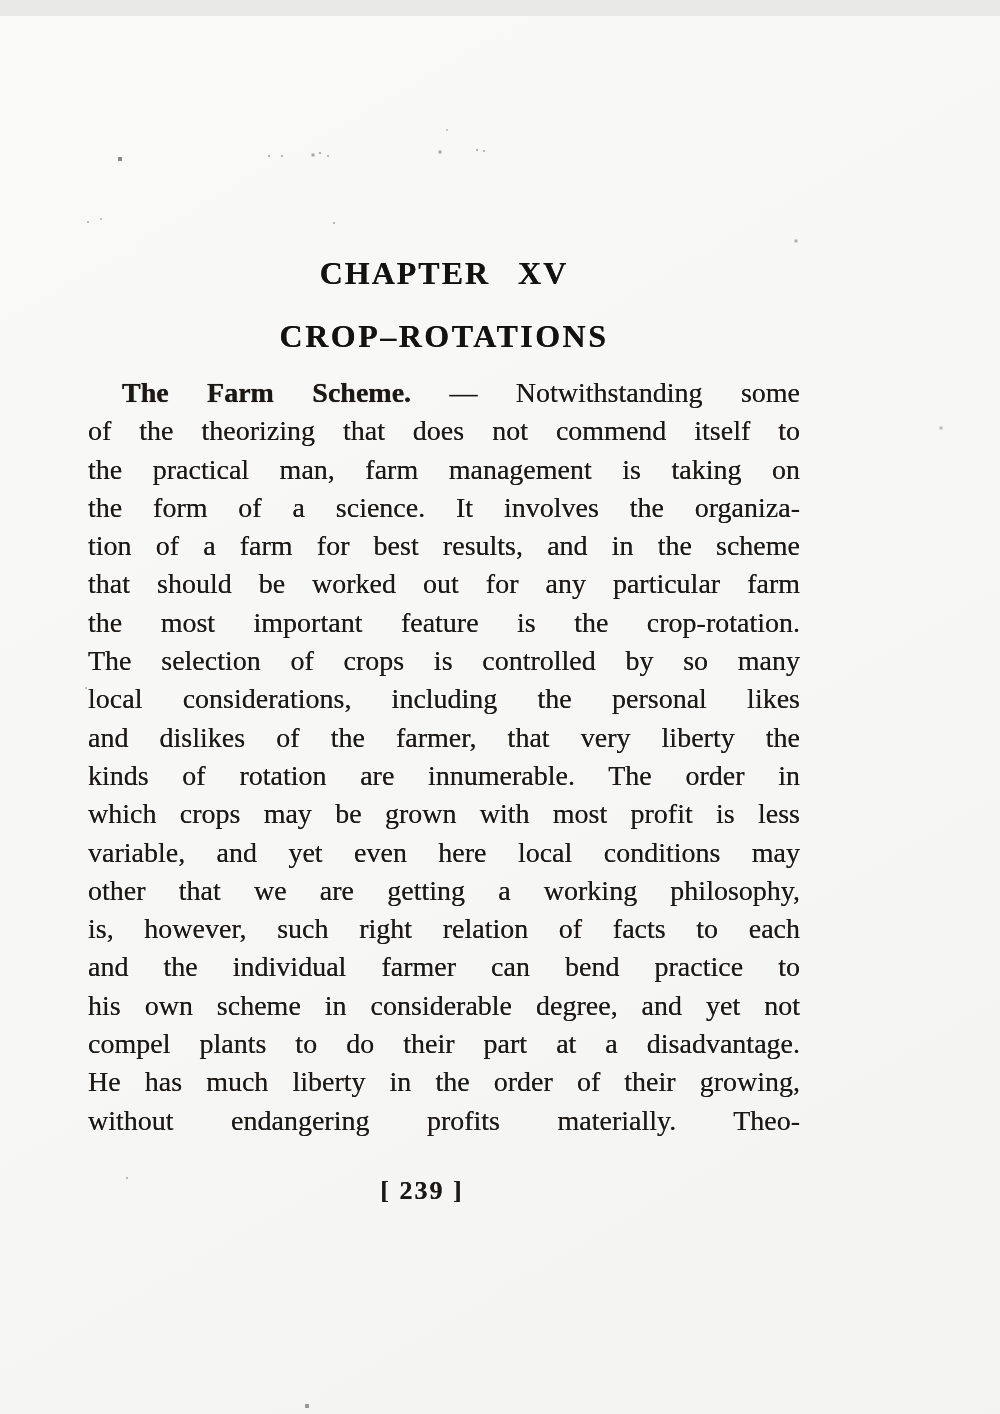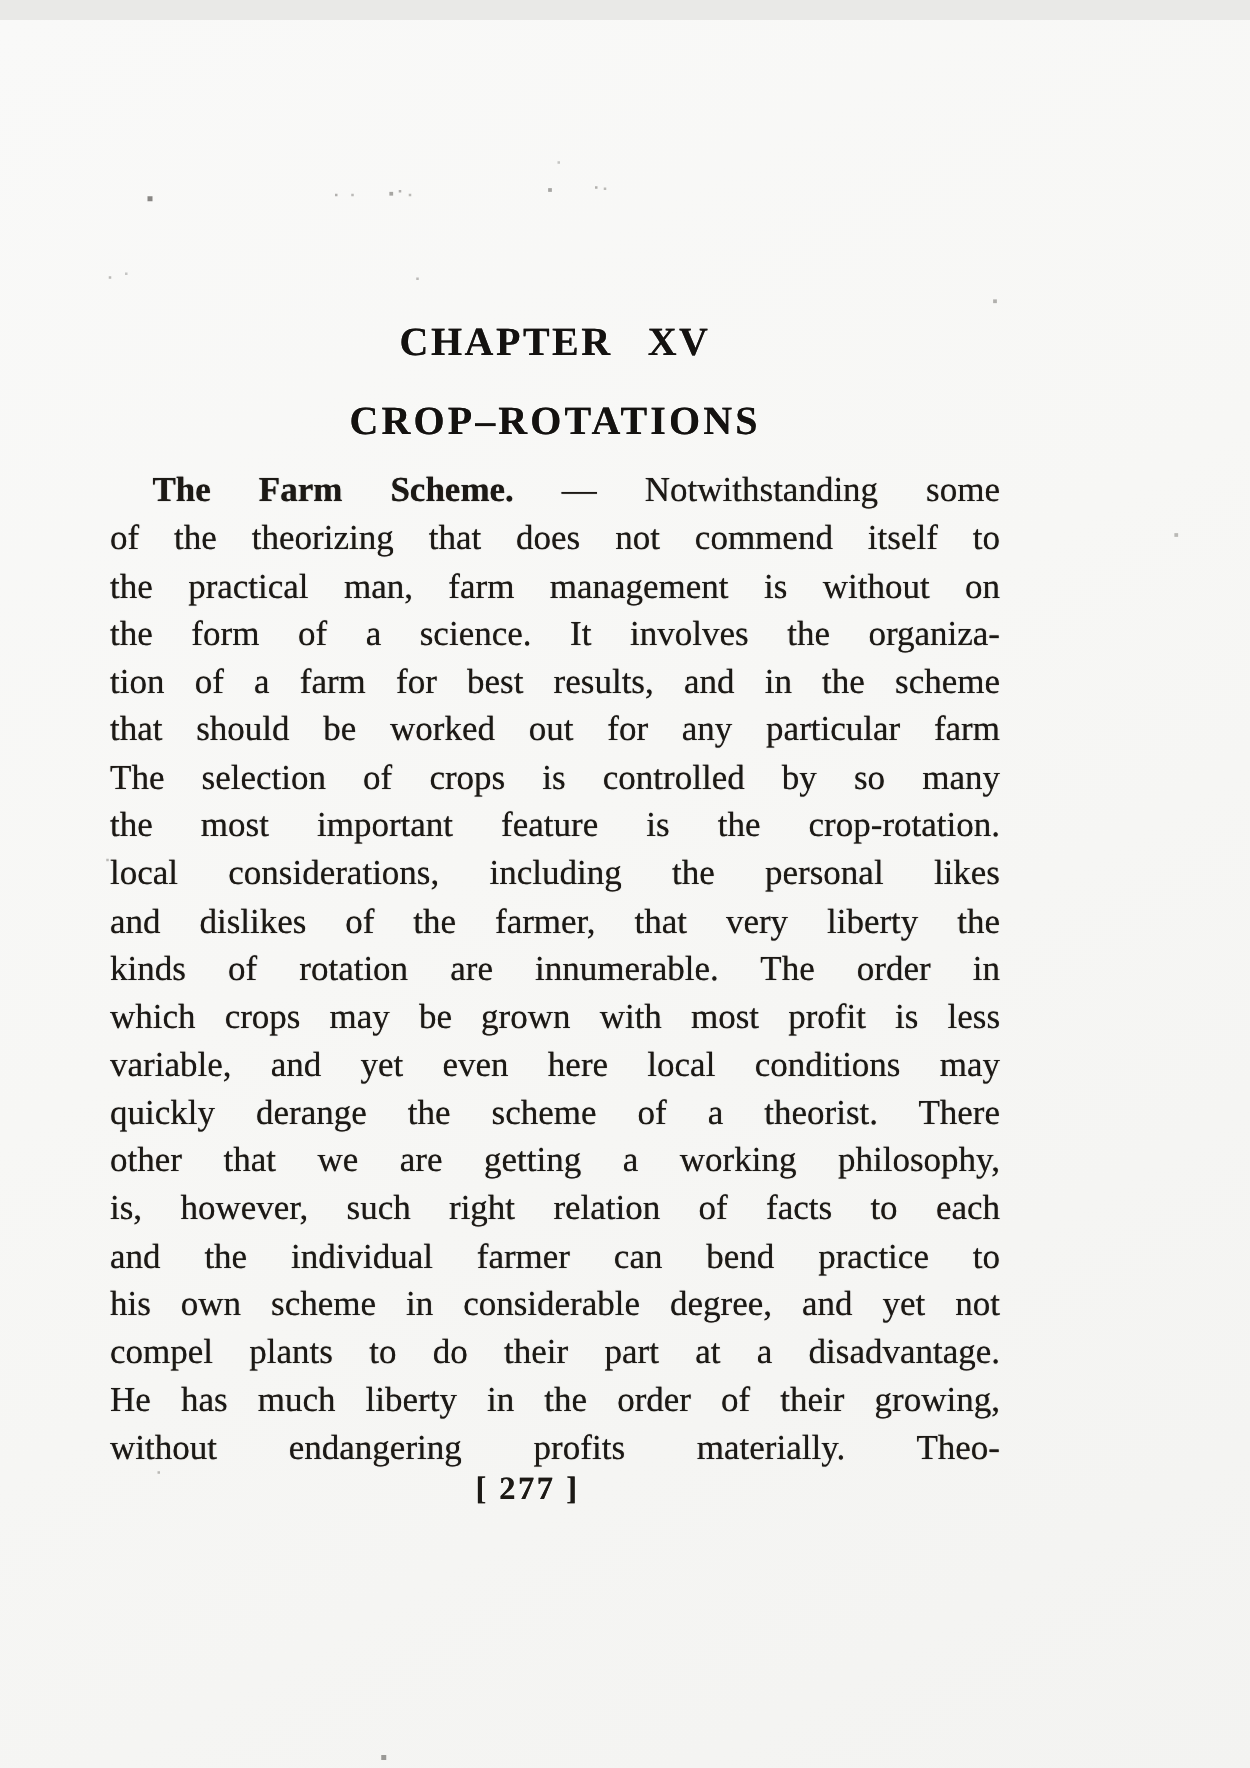--- a/index.html
+++ b/index.html
@@ -78,38 +78,37 @@
 
 <div class="page">
 
   <div class="chapter">CHAPTER XV</div>
 
   <div class="title">CROP–ROTATIONS</div>
 
   <div class="bodytext">
     <div class="line indent"><span class="lead">The Farm Scheme.</span><span> — Notwithstanding some</span></div>
     <div class="line">of the theorizing that does not commend itself to</div>
-    <div class="line">the practical man, farm management is without on</div>
+    <div class="line">the practical man, farm management is taking on</div>
     <div class="line">the form of a science.  It involves the organiza-</div>
     <div class="line">tion of a farm for best results, and in the scheme</div>
     <div class="line">that should be worked out for any particular farm</div>
+    <div class="line">the most important feature is the crop-rotation.</div>
     <div class="line">The selection of crops is controlled by so many</div>
-    <div class="line">the most important feature is the crop-rotation.</div>
     <div class="line">local considerations, including the personal likes</div>
     <div class="line">and dislikes of the farmer, that very liberty the</div>
     <div class="line">kinds of rotation are innumerable.  The order in</div>
     <div class="line">which crops may be grown with most profit is less</div>
     <div class="line">variable, and yet even here local conditions may</div>
-    <div class="line">quickly derange the scheme of a theorist.  There</div>
     <div class="line">other that we are getting a working philosophy,</div>
     <div class="line">is, however, such right relation of facts to each</div>
     <div class="line">and the individual farmer can bend practice to</div>
     <div class="line">his own scheme in considerable degree, and yet not</div>
     <div class="line">compel plants to do their part at a disadvantage.</div>
     <div class="line">He has much liberty in the order of their growing,</div>
     <div class="line">without endangering profits materially.  Theo-</div>
   </div>
 
-  <div class="pagenum">[ 277 ]</div>
+  <div class="pagenum">[ 239 ]</div>
 
   <div class="specks"></div>
 
 </div>
 
 </body></html>

